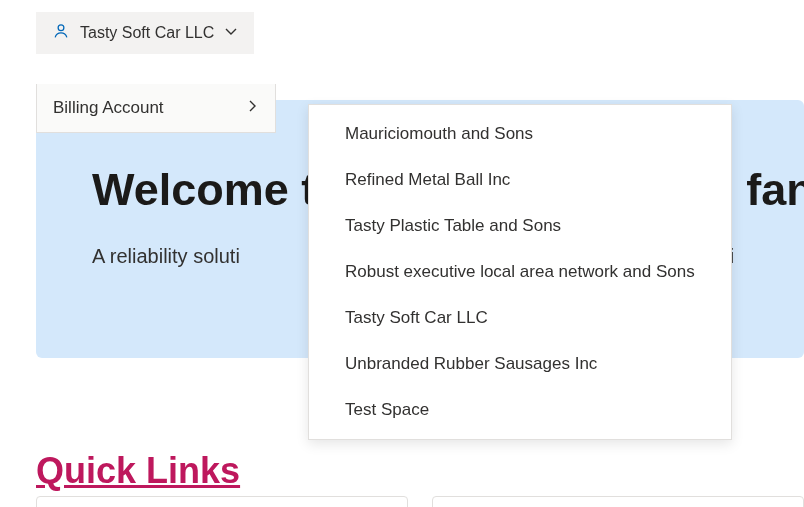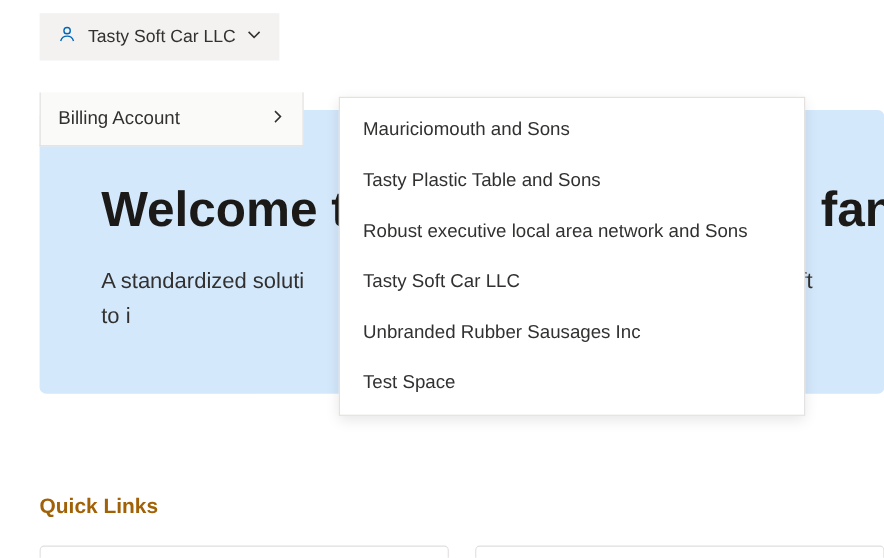--- a/index.html
+++ b/index.html
@@ -56,27 +56,27 @@
       color: #323130;
       cursor: pointer;
     }
     .chevron-right svg {
       width: 14px;
       height: 14px;
     }
     .flyout-panel {
       position: absolute;
       left: 308px;
-      top: 88px;
+      top: 104px;
       width: 424px;
       background: #ffffff;
       border: 1px solid #e1dfdd;
       box-shadow: 0 4px 12px rgba(0,0,0,0.1);
       z-index: 10;
-      padding: 6px 3px;
+      padding: 6px 18px;
     }
     .flyout-item {
       padding: 13px 18px;
       font-size: 17px;
       color: #323130;
       cursor: pointer;
       white-space: nowrap;
     }
     .hero-card {
       position: absolute;
@@ -99,23 +99,24 @@
     }
     .hero-body {
       font-size: 20px;
       color: #323130;
       line-height: 1.6;
     }
     .quick-links-heading {
       position: absolute;
       left: 36px;
       top: 450px;
-      font-size: 19px;
+      font-size: 36px;
       font-weight: 700;
-      color: #a16207;
+      color: #be185d;
+      text-decoration: underline;
     }
     .card-row {
       position: absolute;
       left: 36px;
       top: 496px;
       right: 0;
       display: flex;
       gap: 24px;
     }
     .card-stub {
@@ -130,21 +131,21 @@
 <body>
 
 
 
 
 <div class="hero-card">
   <h1 class="hero-title">
     <span>Welcome t</span><span style="display:inline-block;width:430px;"></span><span>fany</span>
   </h1>
   <p class="hero-body">
-    <span>A standardized soluti</span><span style="display:inline-block;width:440px;"></span><span>oft to i</span><br>
+    <span>A reliability soluti</span><span style="display:inline-block;width:440px;"></span><span>oft to i</span><br>
   </p>
 </div>
 
 
 <div class="account-selector">
   <span>
     <svg viewBox="0 0 20 20" fill="none" stroke="#0067b8" stroke-width="1.4">
       <circle cx="10" cy="6.5" r="3.2"></circle>
       <path d="M3.5 17c1-3.5 4-5 6.5-5s5.5 1.5 6.5 5"></path>
     </svg>
@@ -165,20 +166,21 @@
       <svg viewBox="0 0 14 14" fill="none" stroke="#323130" stroke-width="1.4">
         <path d="M5 2l5 5-5 5"></path>
       </svg>
     </span>
   </div>
 </div>
 
 
 <div class="flyout-panel">
   <div class="flyout-item">Mauriciomouth and Sons</div>
+  <div class="flyout-item">Refined Metal Ball Inc</div>
   <div class="flyout-item">Tasty Plastic Table and Sons</div>
   <div class="flyout-item">Robust executive local area network and Sons</div>
   <div class="flyout-item">Tasty Soft Car LLC</div>
   <div class="flyout-item">Unbranded Rubber Sausages Inc</div>
   <div class="flyout-item">Test Space</div>
 </div>
 
 
 <h2 class="quick-links-heading">Quick Links</h2>
 

